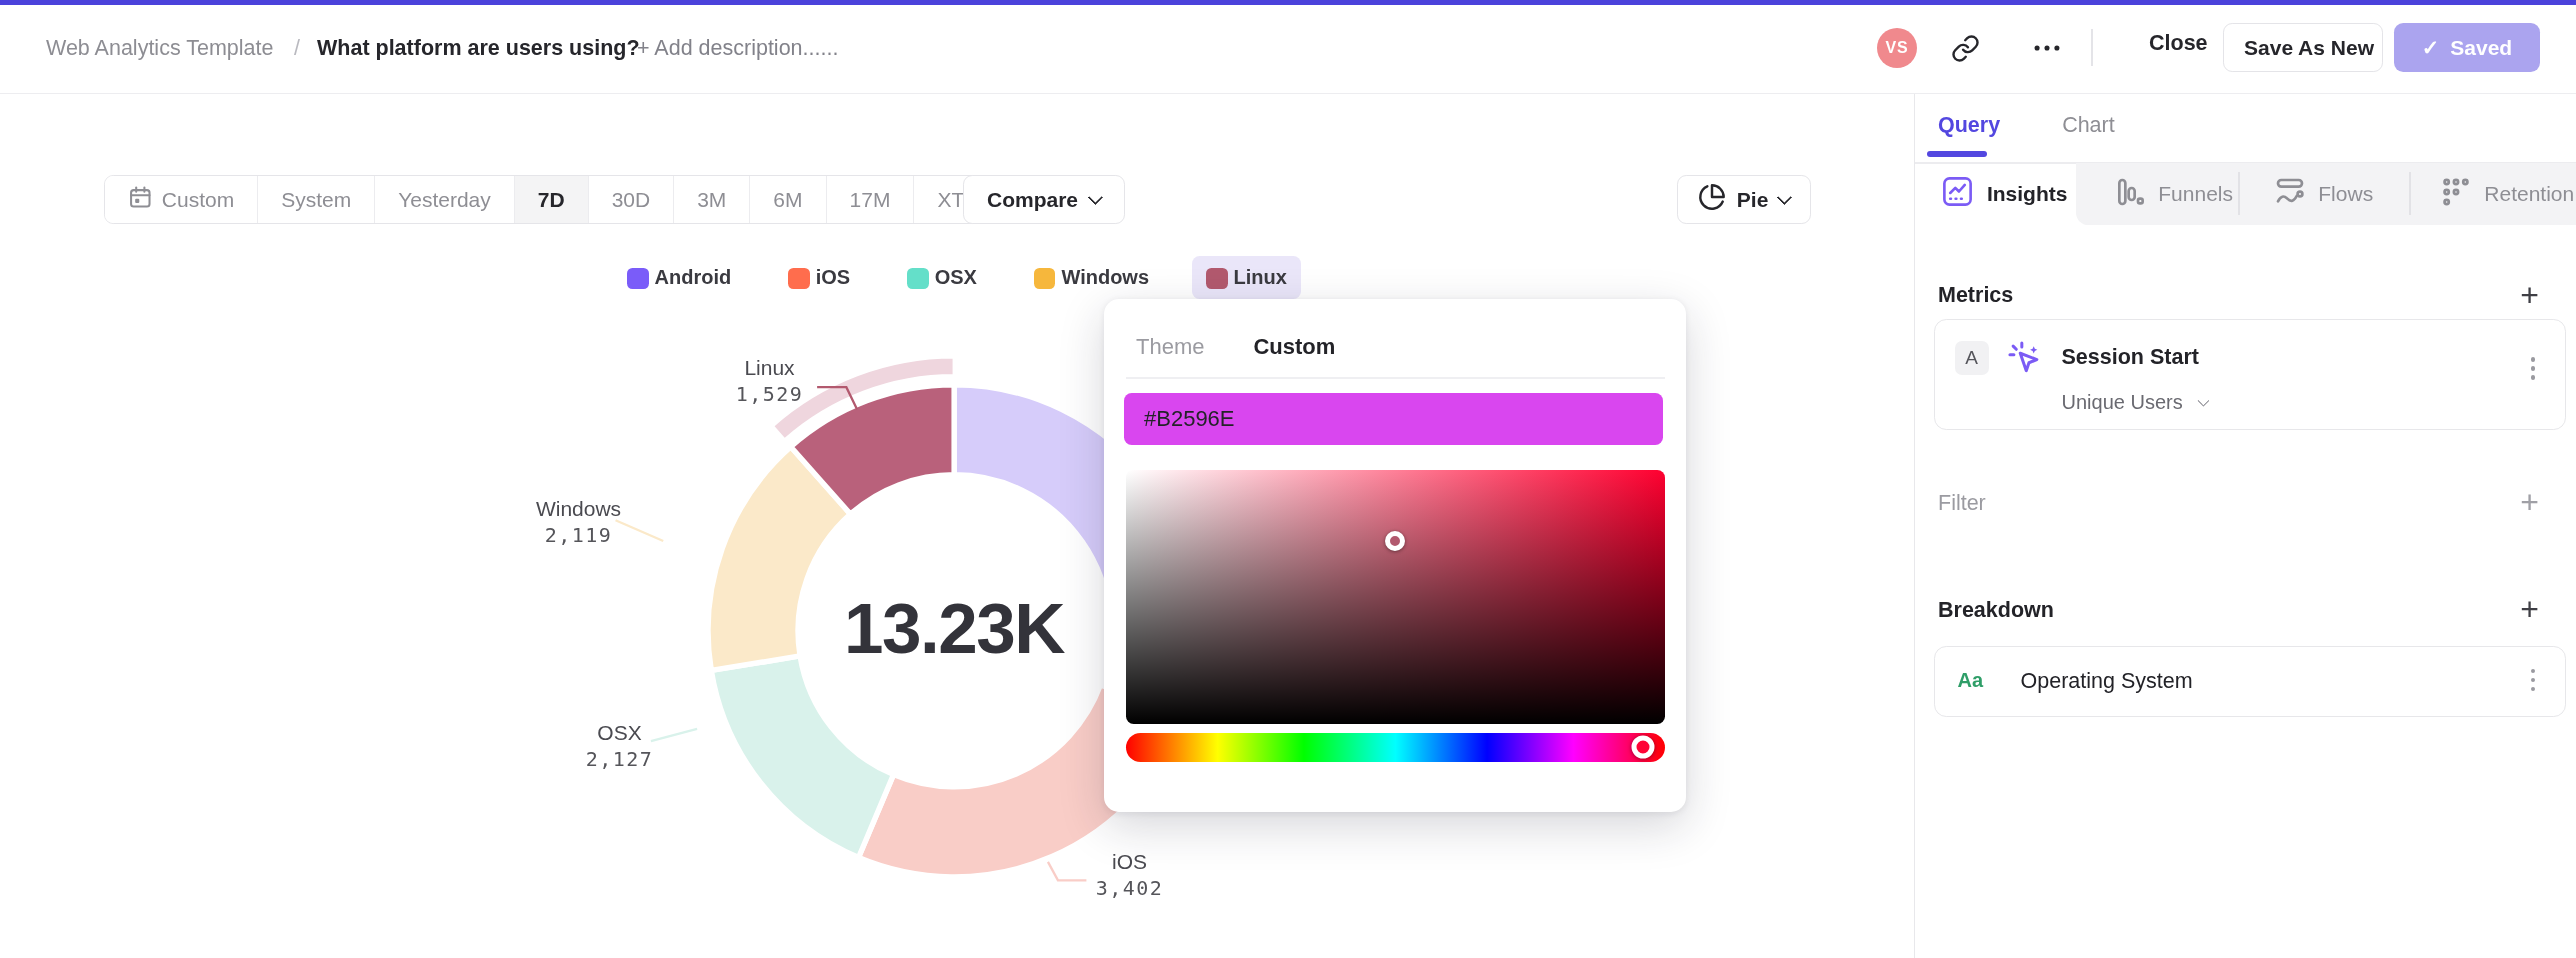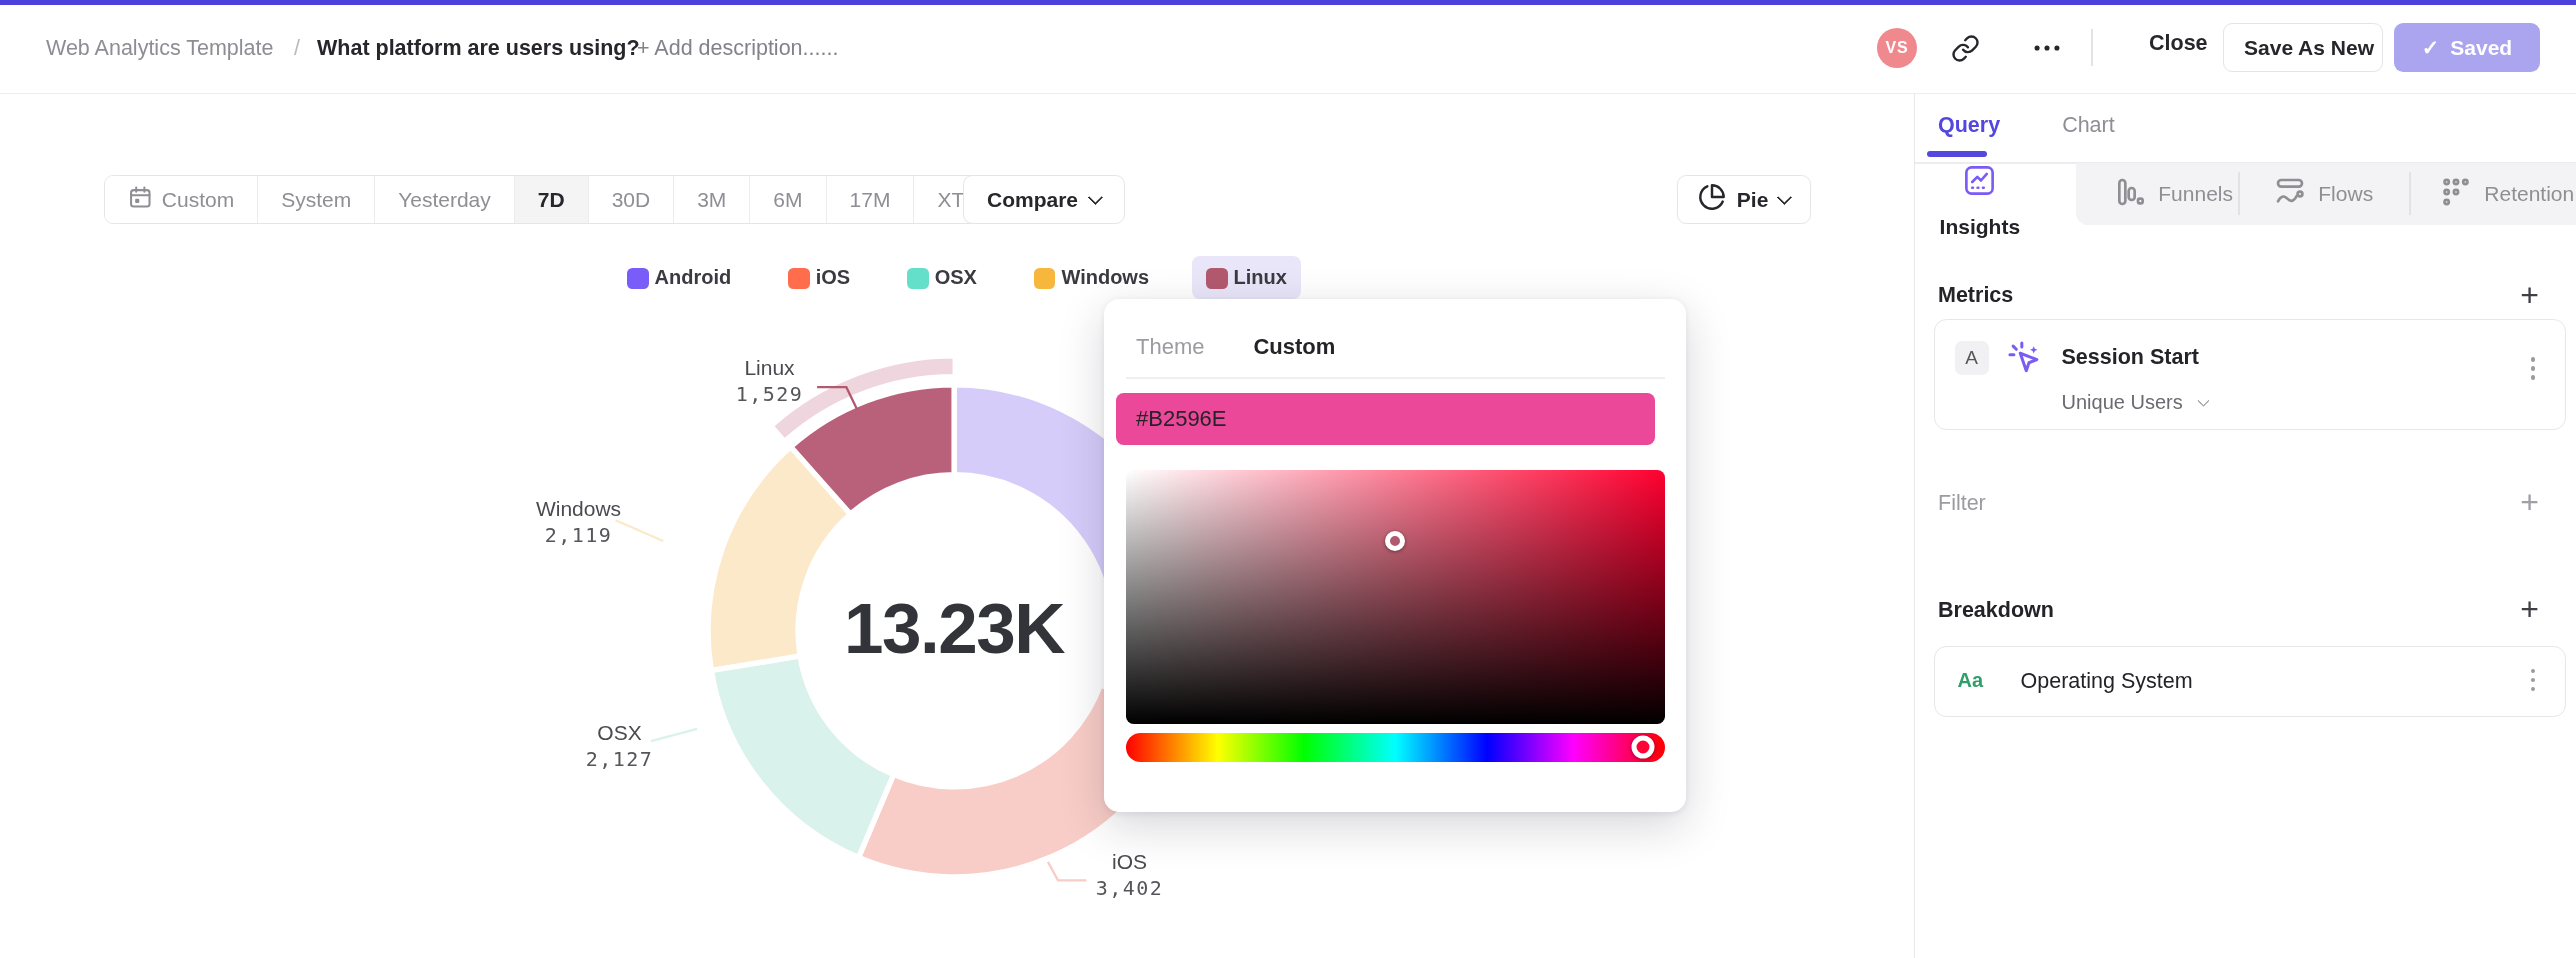--- a/index.html
+++ b/index.html
@@ -65,21 +65,21 @@
   .slice-label .vl { font-family:"DejaVu Sans Mono", monospace; font-size:20px; color:#55555A;
     letter-spacing:1.5px; line-height:27px; }
 
   
   #picker { position:absolute; left:1104px; top:299px; width:582px; height:513px; background:#fff;
     border-radius:15px; box-shadow:0 14px 46px rgba(25,25,50,.18), 0 1.5px 6.2px rgba(25,25,50,.08); z-index:30; }
   #picker-tabs { position:absolute; left:32px; top:35px; display:flex; gap:49px; font-size:22px; }
   #tab-theme { color:#9B9BA1; cursor:pointer; }
   #tab-custom { color:#232328; font-weight:700; cursor:pointer; }
   #picker-div { position:absolute; left:21.5px; top:78px; width:539px; height:1.5px; background:#EFEFF2; }
-  #hex-input { position:absolute; left:12px; top:94px; width:539px; height:52px; background:#ec4899;
+  #hex-input { position:absolute; left:20px; top:94px; width:539px; height:52px; background:#d946ef;
     border:none; border-radius:7.7px; font-size:22px; color:#232328; padding:0 20px;
     font-family:"Liberation Sans", sans-serif; }
   #sat-area { position:absolute; left:21.5px; top:171px; width:539px; height:254px; border-radius:7.7px; }
   #sat-cursor { position:absolute; width:20px; height:20px; border-radius:50%; border:5.4px solid #fff;
     box-shadow:0 0.8px 3.8px rgba(0,0,0,.45); transform:translate(-50%,-50%); background:#B2596E; cursor:grab; }
   #hue-bar { position:absolute; left:21.5px; top:434px; width:539px; height:28.5px; border-radius:15.4px;
     background:linear-gradient(to right,#f00 0%,#ff0 17%,#0f0 33%,#0ff 50%,#00f 67%,#f0f 83%,#f00 100%); }
   #hue-cursor { position:absolute; top:50%; width:23px; height:23px; border-radius:50%;
     border:5.4px solid #fff; box-shadow:0 0.8px 4.6px rgba(0,0,0,.4); transform:translate(-50%,-50%); cursor:grab; }
 
@@ -88,21 +88,21 @@
     border-left:1.5px solid #E8E8EB; }
   #q-tabs { position:absolute; left:23px; top:18.5px; display:flex; gap:62px; font-size:21.5px; font-weight:600; }
   #tab-query { color:#5347E0; cursor:pointer; }
   #tab-chart { color:#8E8E94; font-weight:400; cursor:pointer; }
   #q-underline { position:absolute; left:12.3px; top:57px; width:60px; height:6.2px; border-radius:3.1px; background:#5347E0; }
   #view-divider { position:absolute; left:0; top:68px; width:662px; height:1.5px; background:#ECECEF; }
   #view-gray { position:absolute; left:161px; top:69px; width:502px; height:62px; background:#F3F3F5;
     border-bottom-left-radius:12.3px; }
   .vtab { position:absolute; top:69px; height:62px; display:flex; align-items:center; gap:12.3px;
     font-size:21px; color:#8E8E94; cursor:pointer; }
-  .vtab.active { color:#232328; font-weight:700;flex-direction:column; }
+  .vtab.active { color:#232328; font-weight:700; }
   .vsep { position:absolute; top:78px; width:1.5px; height:43px; background:#E2E2E6; }
   .sec-head { position:absolute; left:23px; font-size:21.5px; font-weight:700; color:#232328; }
   .sec-head.muted { color:#9B9BA1; font-weight:400; }
   .plus { position:absolute; left:599px; width:31px; height:31px; font-size:32px; font-weight:300;
     color:#3F3F45; display:flex; align-items:center; justify-content:center; cursor:pointer; line-height:1; }
   .plus.muted { color:#A0A0A6; }
   .card { position:absolute; left:18.5px; width:632px; background:#fff; border:1.5px solid #E7E7EA; border-radius:12.3px; }
   #metric-card { top:225px; height:111px; }
   #series-badge { position:absolute; left:20px; top:21px; width:34px; height:34px; background:#F1F1F3;
     border-radius:7px; font-size:19px; color:#55555B; display:flex; align-items:center; justify-content:center; }

